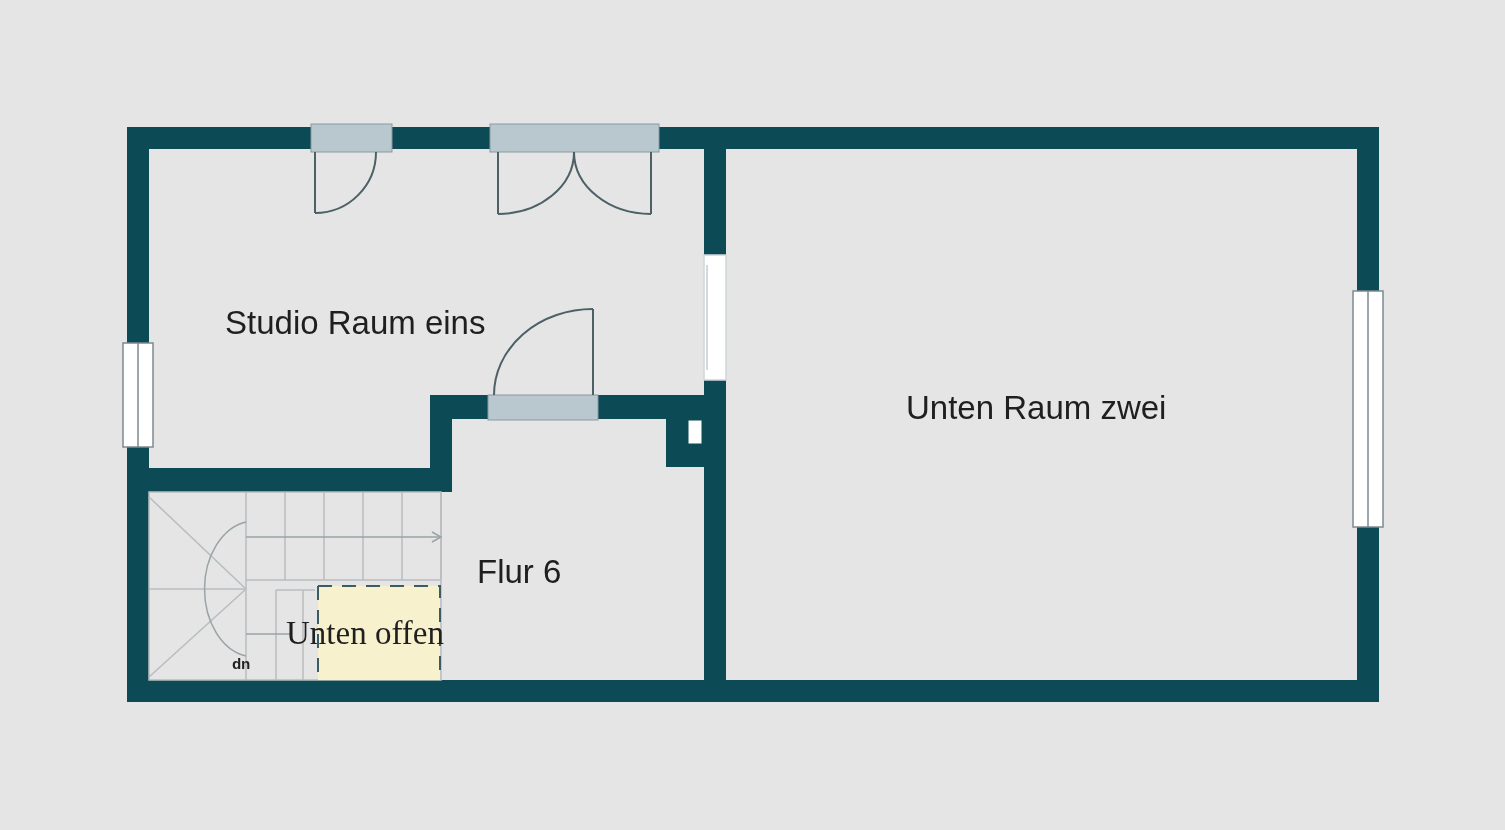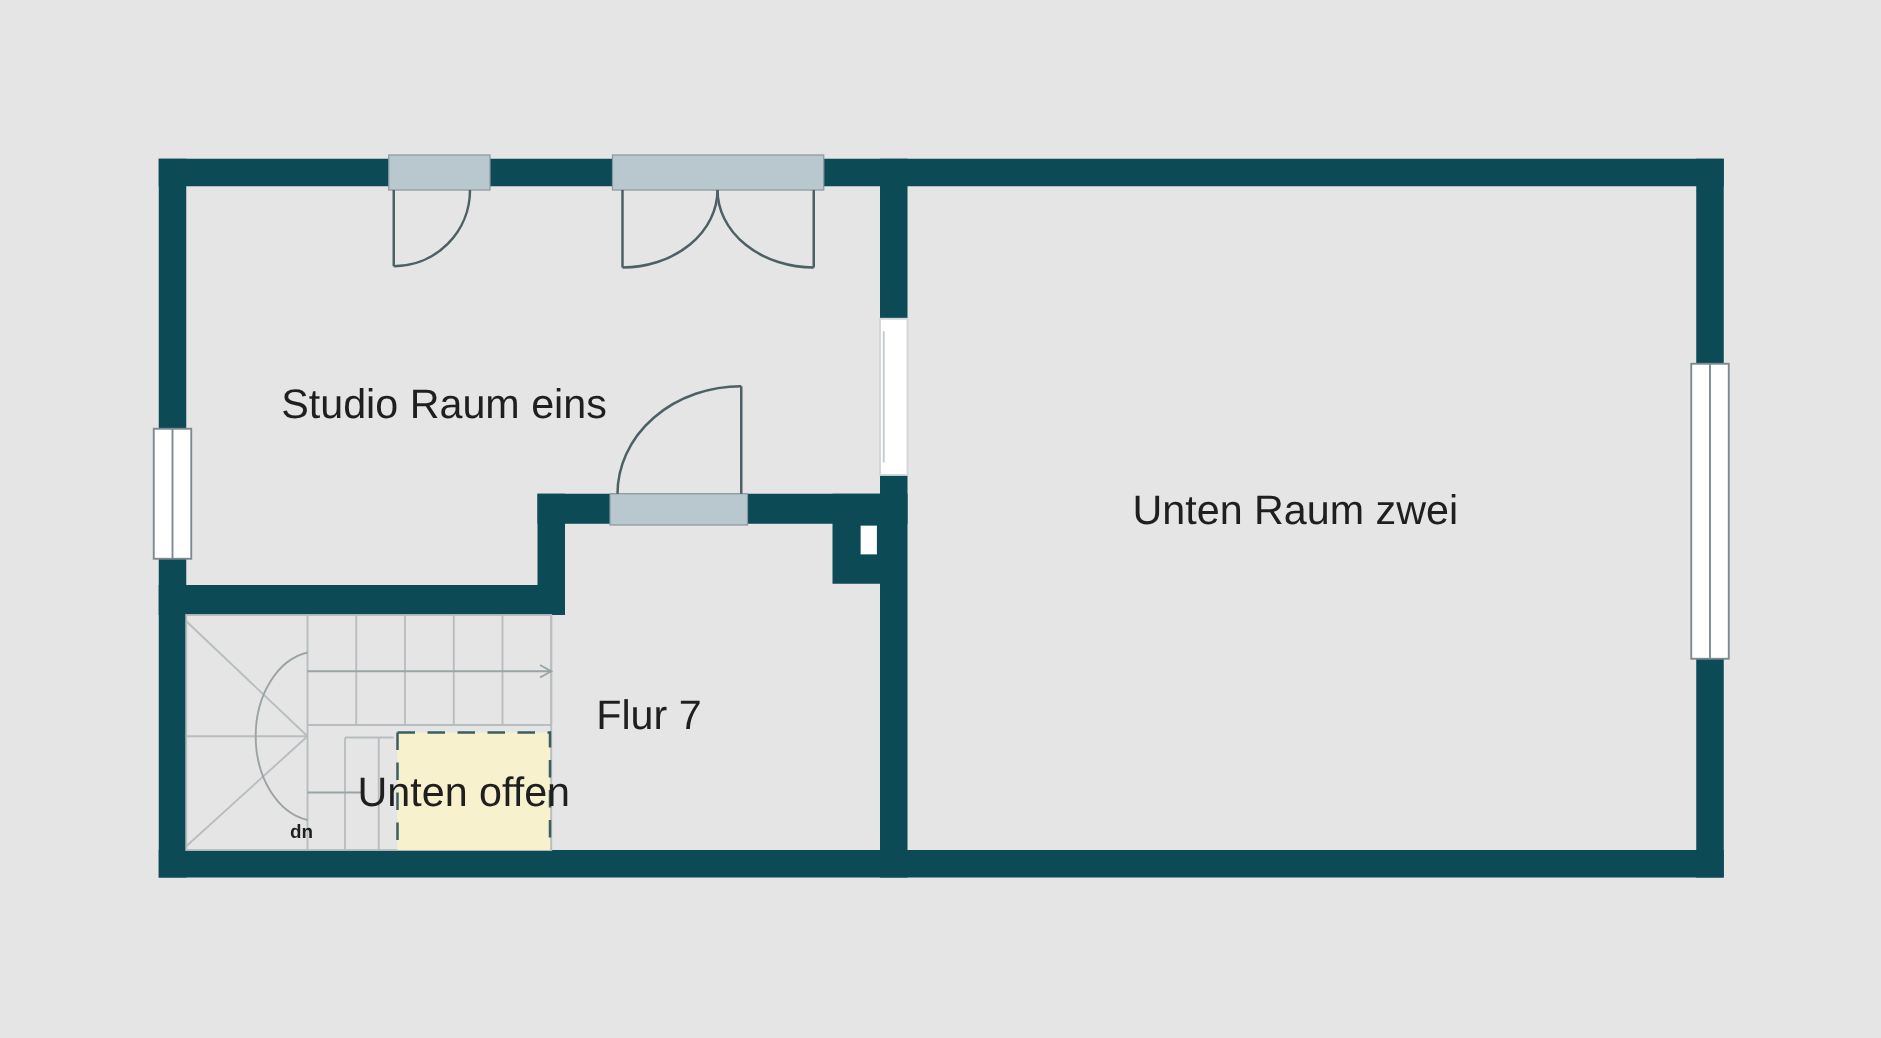--- a/index.html
+++ b/index.html
@@ -88,16 +88,16 @@
       <path d="M432,532 L441,537 L432,542" stroke="#9aa3a6"></path>
       <line x1="246" y1="634" x2="290" y2="634" stroke="#9aa3a6"></line>
     </g>
 
     <rect x="318" y="586" width="122" height="94" fill="#f7f1cd"></rect>
     <path d="M318,586 L440,586 L440,680 M318,586 L318,680" fill="none" stroke="#3b5d61" stroke-width="2" stroke-dasharray="14,10"></path>
   </svg>
 
   <div class="label" style="left:225px;top:304px;font-size:33px;">Studio Raum eins</div>
   <div class="label" style="left:906px;top:389px;font-size:33px;">Unten Raum zwei</div>
-  <div class="label" style="left:477px;top:553px;font-size:33px;">Flur 7</div>
-  <div class="label" style="left:286px;top:615px;font-size:33px;">Unten offen</div>
+  <div class="label" style="left:477px;top:553px;font-size:33px;">Flur 6</div>
+  <div class="label" style="left:286px;top:615px;font-size:33px;font-family:Liberation Serif, serif;">Unten offen</div>
   <div class="label" style="left:232px;top:658px;font-size:15px;font-weight:bold;transform:rotate(180deg);">up</div>
 </div>
 
 </body></html>

